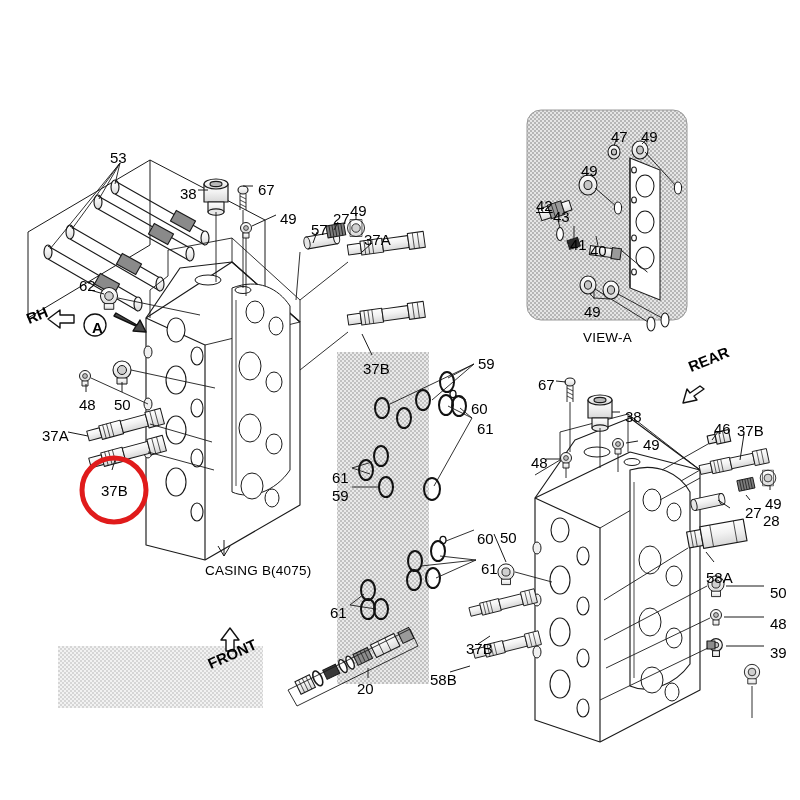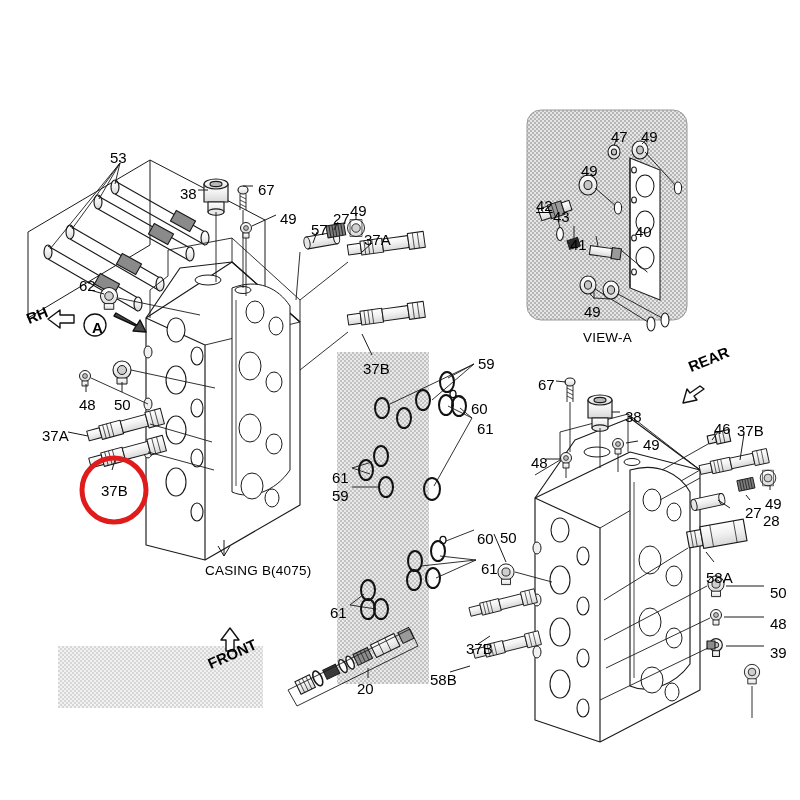--- a/index.html
+++ b/index.html
@@ -587,21 +587,21 @@
       <div class="lbl" style="left: 79px; top: 397px;">48</div>
       <div class="lbl" style="left: 114px; top: 397px;">50</div>
       <div class="lbl" style="left: 42px; top: 428px;">37A</div>
       <div class="lbl" style="left: 101px; top: 483px;">37B</div>
       <div class="lbl" style="left: 611px; top: 129px;">47</div>
       <div class="lbl" style="left: 641px; top: 129px;">49</div>
       <div class="lbl" style="left: 581px; top: 163px;">49</div>
       <div class="lbl" style="left: 536px; top: 198px; text-decoration: underline;">42</div>
       <div class="lbl" style="left: 553px; top: 209px;">43</div>
       <div class="lbl" style="left: 570px; top: 215px; margin-top: 22px;">41</div>
-      <div class="lbl" style="left: 590px; top: 224px; padding-left: 45px;">40</div>
+      <div class="lbl" style="left: 590px; top: 243px;">40</div>
       <div class="lbl" style="left: 584px; top: 304px;">49</div>
       <div class="lbl" style="left: 478px; top: 356px;">59</div>
       <div class="lbl" style="left: 471px; top: 401px;">60</div>
       <div class="lbl" style="left: 477px; top: 421px;">61</div>
       <div class="lbl" style="left: 332px; top: 470px;">61</div>
       <div class="lbl" style="left: 332px; top: 488px;">59</div>
       <div class="lbl" style="left: 477px; top: 531px;">60</div>
       <div class="lbl" style="left: 500px; top: 530px;">50</div>
       <div class="lbl" style="left: 481px; top: 561px;">61</div>
       <div class="lbl" style="left: 330px; top: 605px;">61</div>

